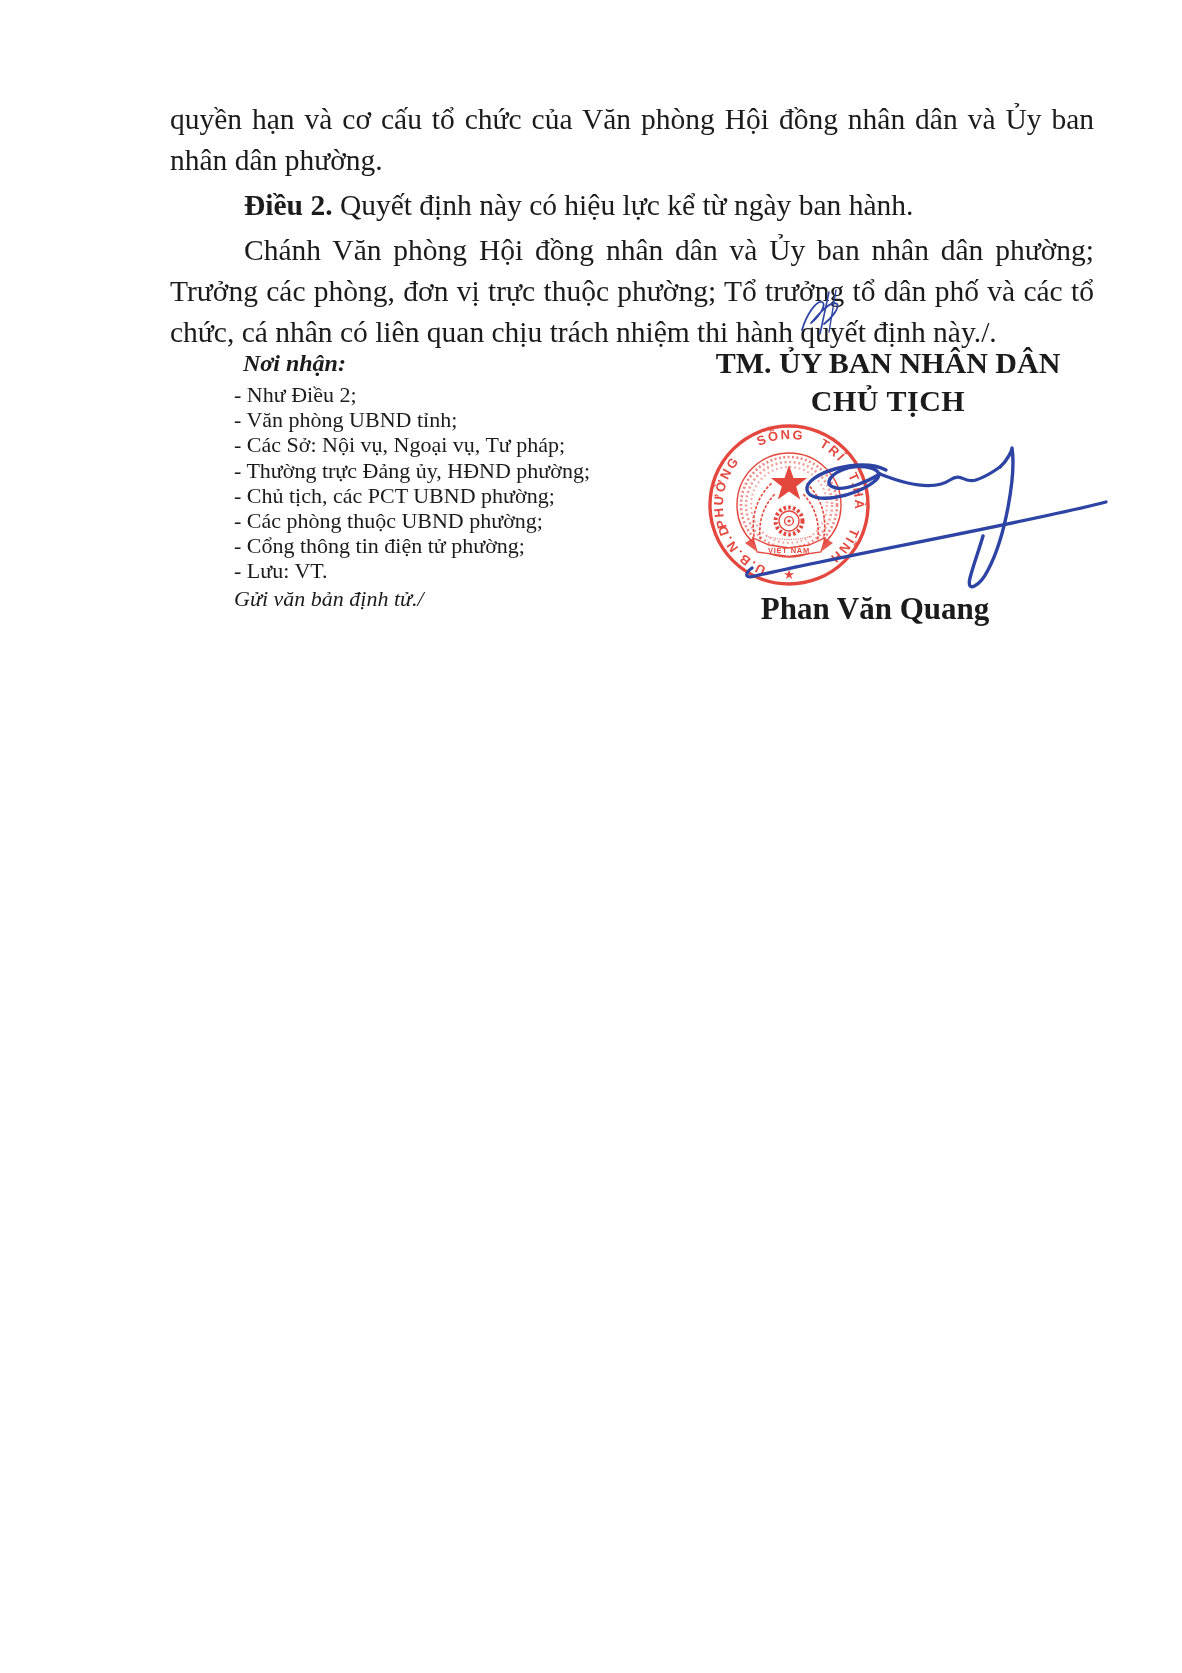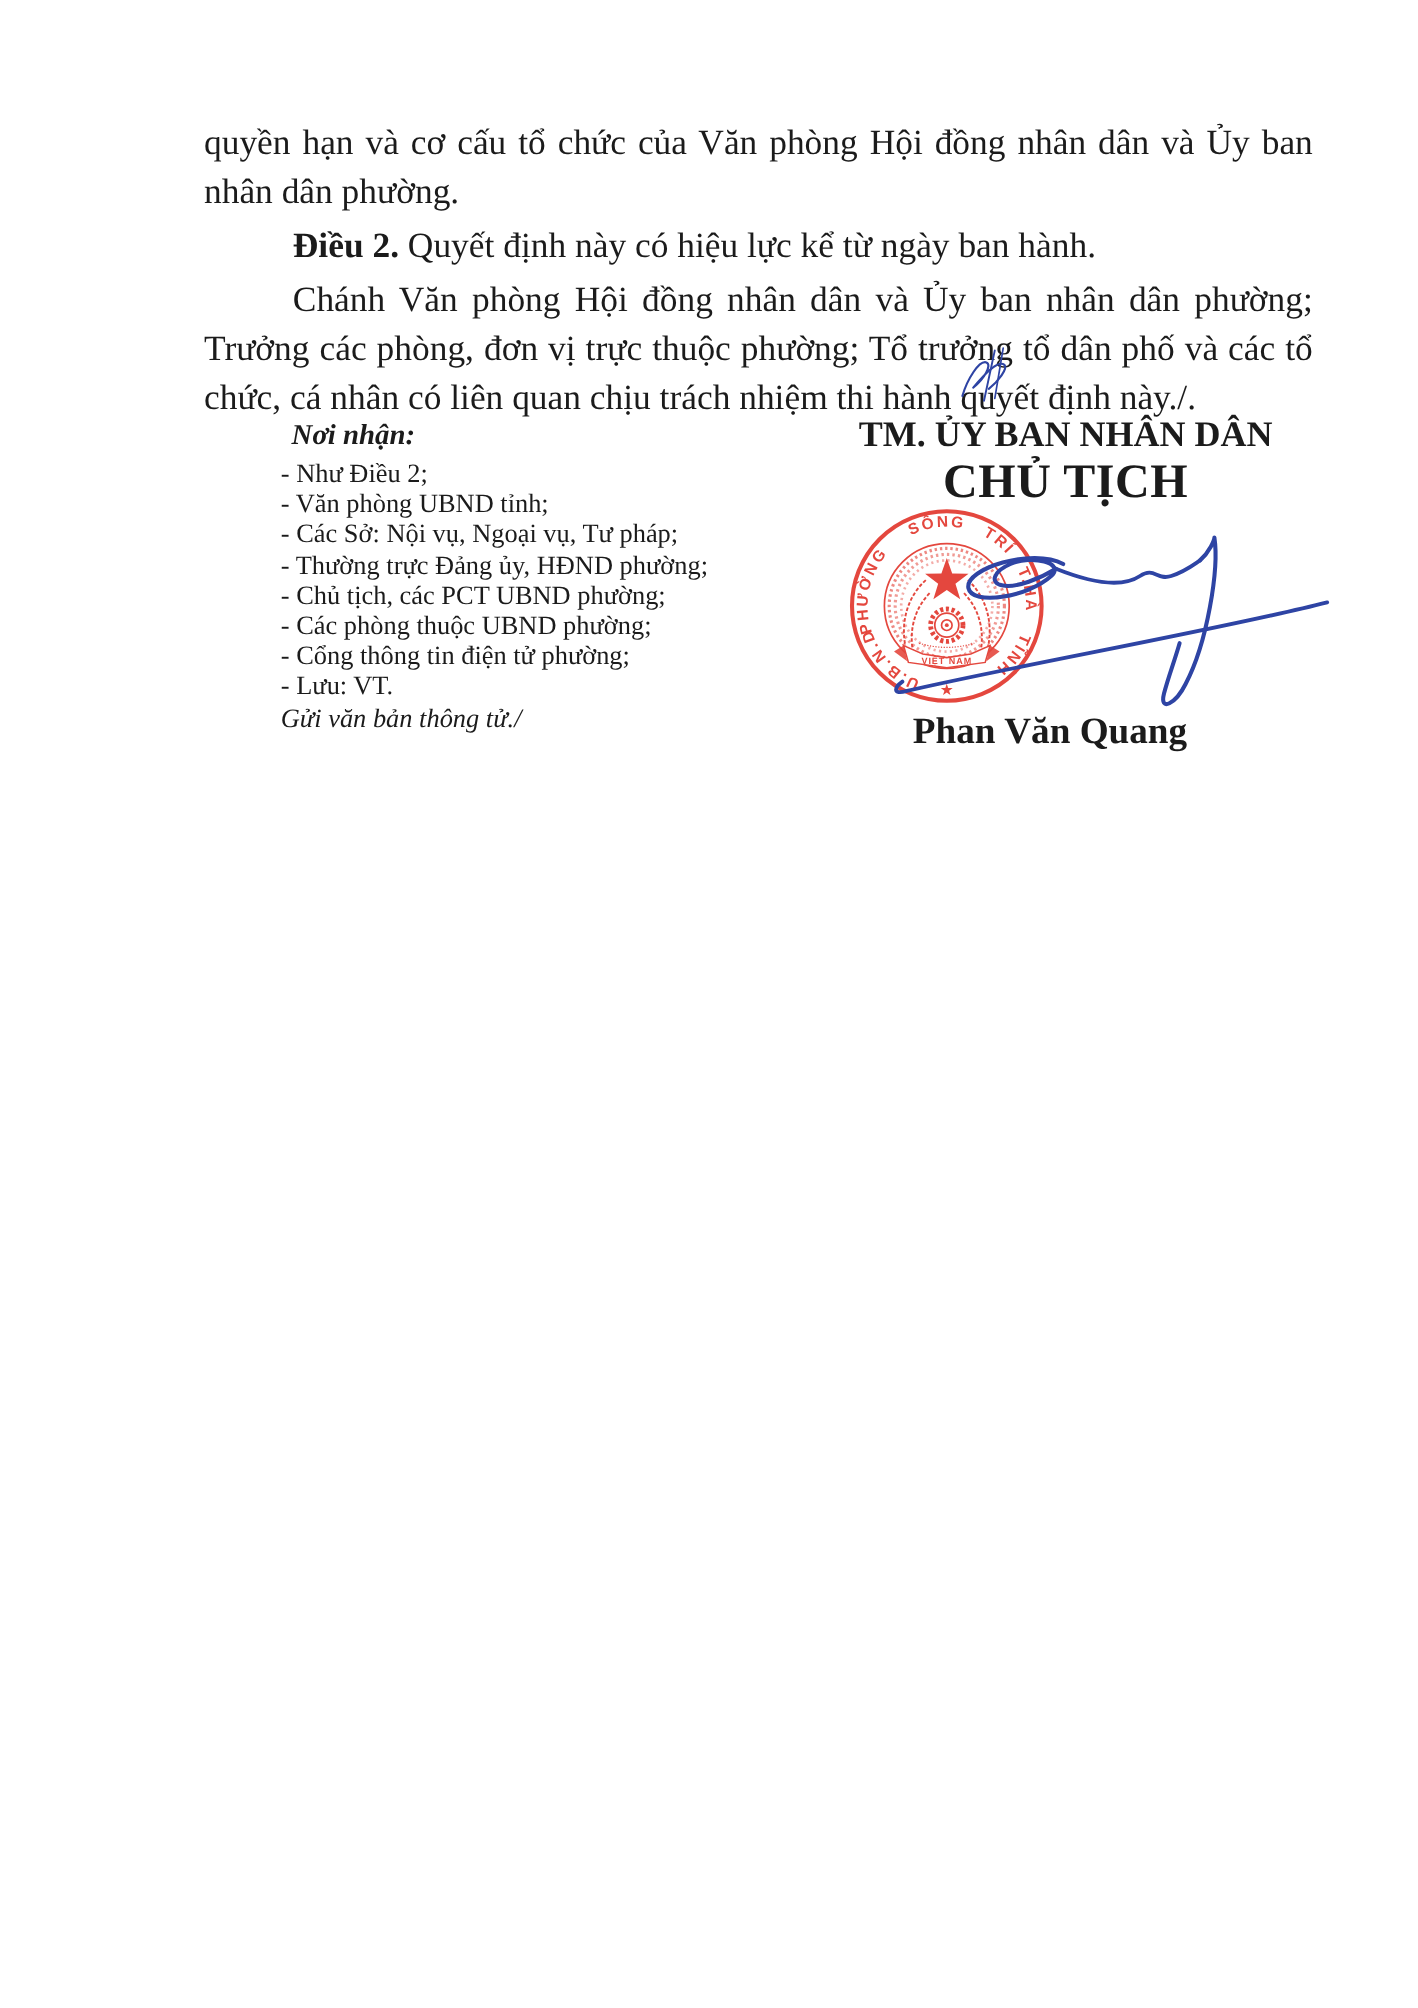--- a/index.html
+++ b/index.html
@@ -36,21 +36,21 @@
   .noi-nhan .footnote{
     font-size:22px;line-height:25.2px;font-style:italic;margin-top:2px;white-space:nowrap;
   }
 
   
   .sign-header{
     position:absolute;left:660px;top:344px;width:456px;
     text-align:center;font-weight:bold;font-size:30px;line-height:38px;
     white-space:nowrap;
   }
-  .sign-header .line2{font-size:40px;letter-spacing:.5px;}
+  .sign-header .line2{font-size:30px;letter-spacing:.5px;}
   .signer-name{
     position:absolute;left:660px;top:591px;width:430px;
     text-align:center;font-weight:bold;font-size:31px;white-space:nowrap;
   }
 
   
   .seal-svg{position:absolute;left:705px;top:421px;opacity:.93;}
   .sig-svg{position:absolute;left:740px;top:418px;}
   .initial-svg{position:absolute;left:796px;top:288px;}
 
@@ -81,21 +81,21 @@
   <div class="noi-nhan">
     <div class="noi-nhan-heading">Nơi nhận:</div>
     <div class="recipient">- Như Điều 2;</div>
     <div class="recipient">- Văn phòng UBND tỉnh;</div>
     <div class="recipient">- Các Sở: Nội vụ, Ngoại vụ, Tư pháp;</div>
     <div class="recipient">- Thường trực Đảng ủy, HĐND phường;</div>
     <div class="recipient">- Chủ tịch, các PCT UBND phường;</div>
     <div class="recipient">- Các phòng thuộc UBND phường;</div>
     <div class="recipient">- Cổng thông tin điện tử phường;</div>
     <div class="recipient">- Lưu: VT.</div>
-    <div class="footnote">Gửi văn bản thông tử./</div>
+    <div class="footnote">Gửi văn bản định tử./</div>
   </div>
 
   <div class="sign-header">
     <div class="line1">TM. ỦY BAN NHÂN DÂN</div>
     <div class="line2">CHỦ TỊCH</div>
   </div>
 
   <svg class="seal-svg" width="168" height="168" viewBox="0 0 168 168">
     <defs>
       <path id="ringPath" d="M84,150 A66,66 0 0,1 18,84 A66,66 0 0,1 84,18 A66,66 0 0,1 150,84 A66,66 0 0,1 84,150"></path>

